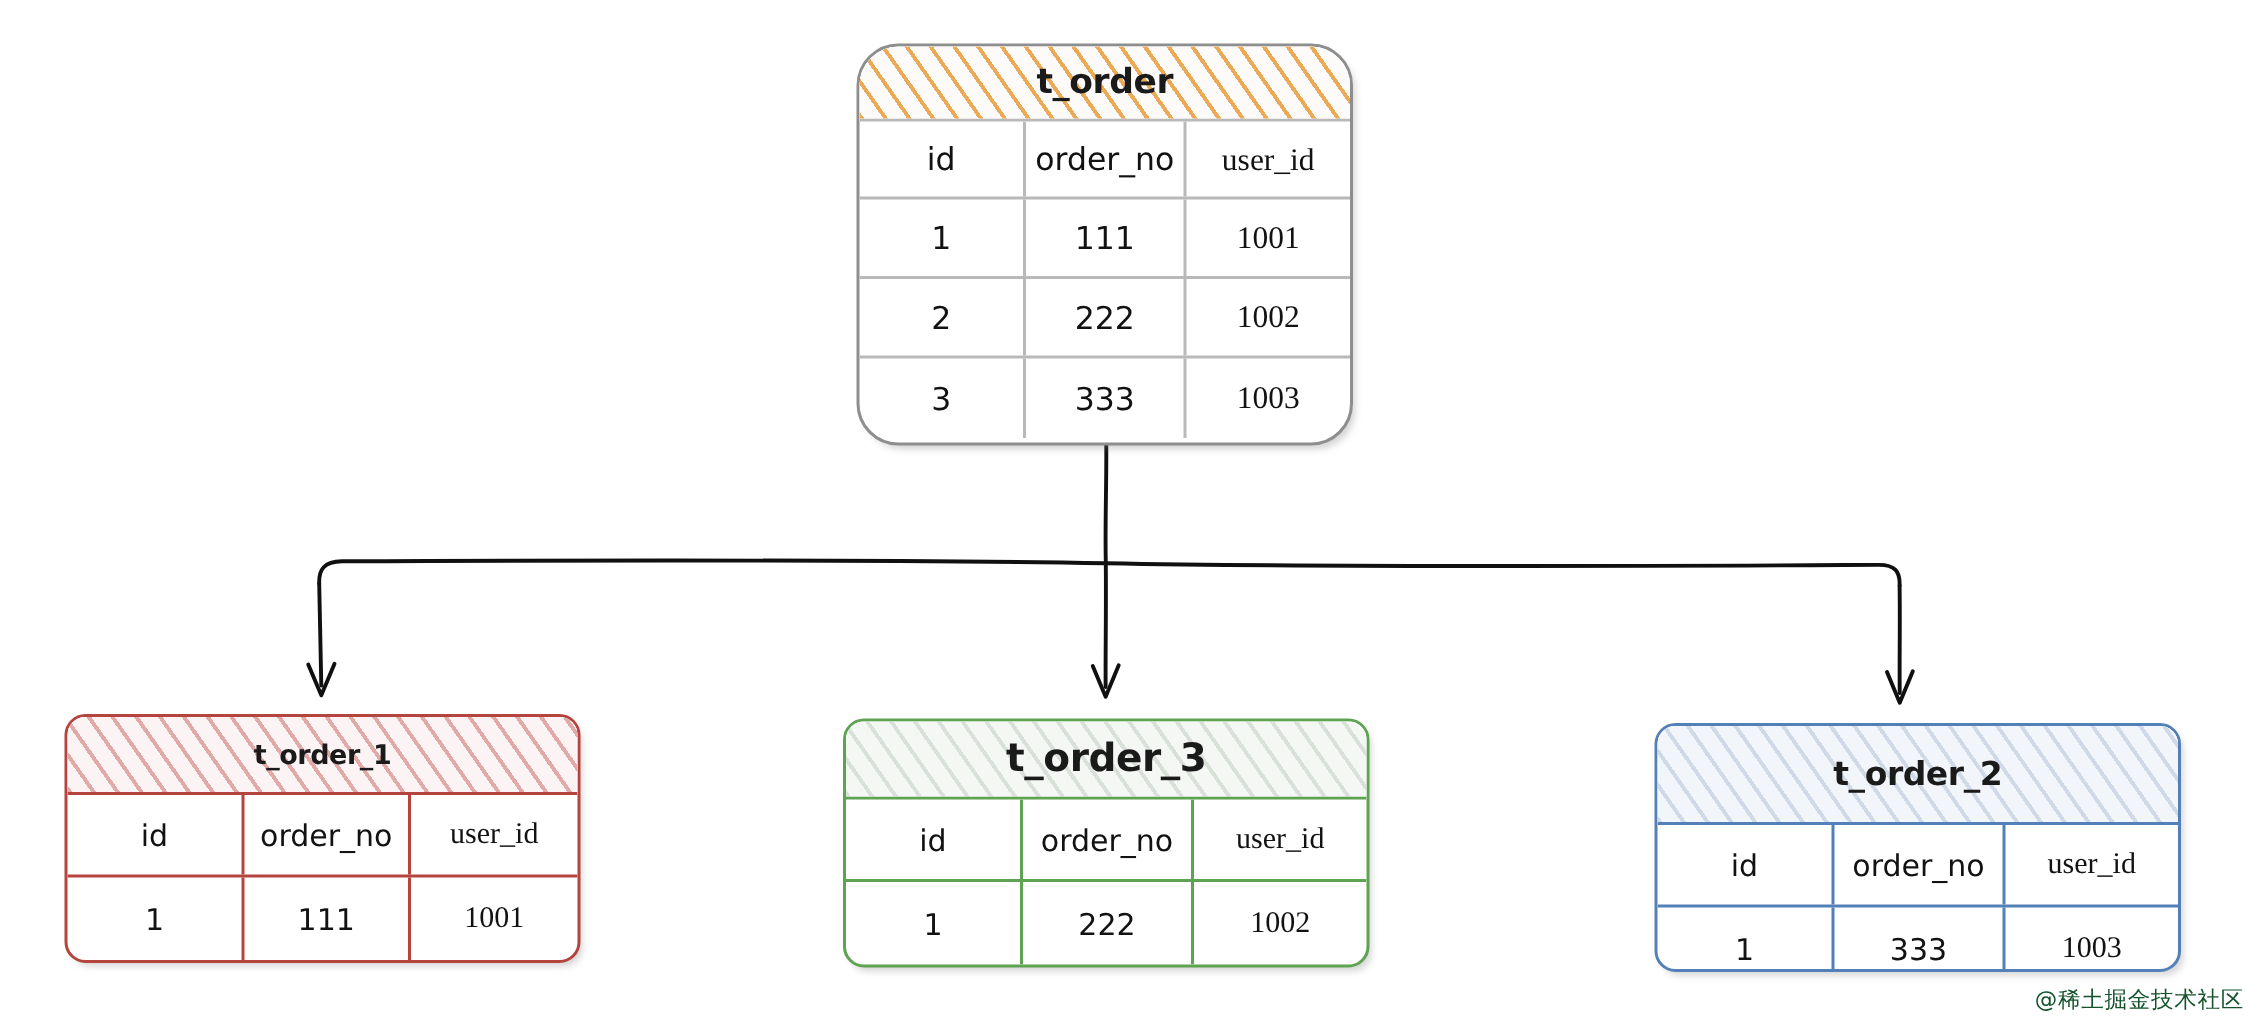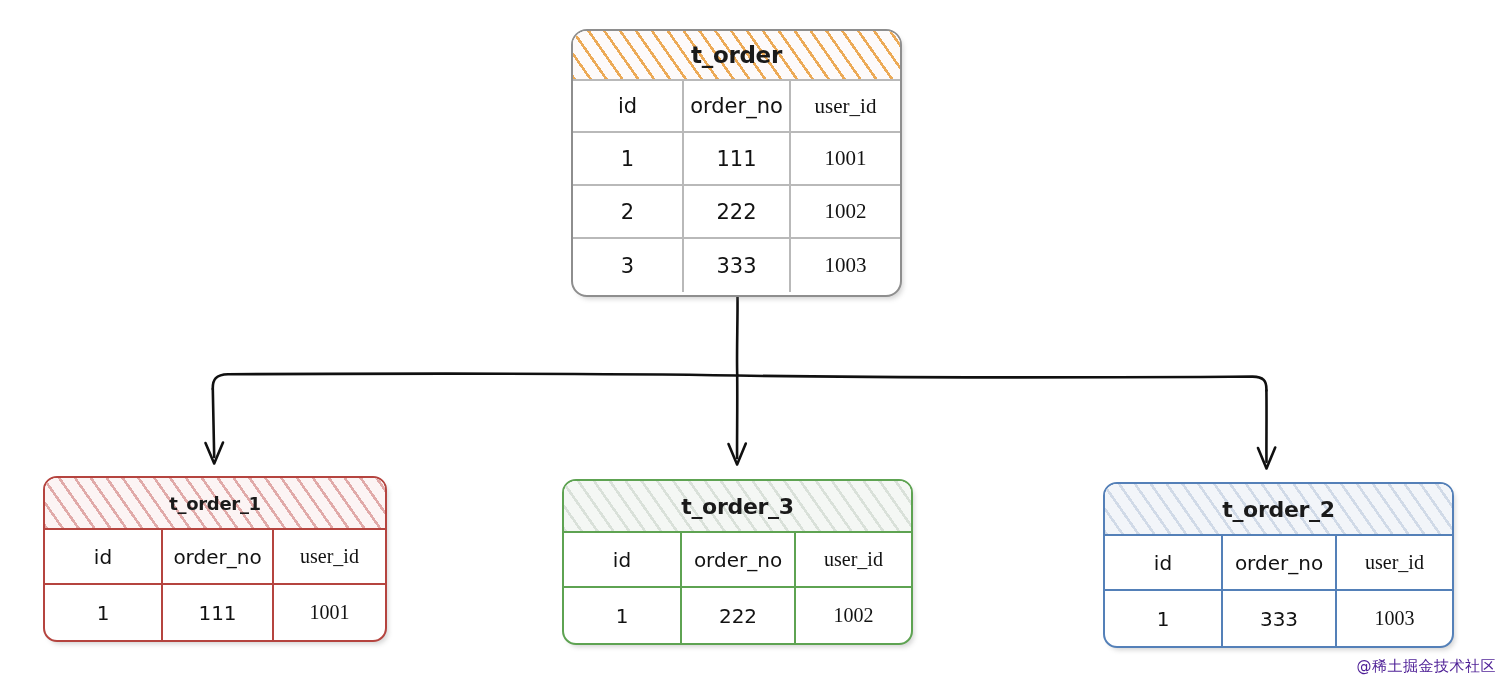--- a/index.html
+++ b/index.html
@@ -92,21 +92,21 @@
     font-family: Liberation Serif, serif;
   }
 
   
   #root-table {
     left: 571px;
     top: 29px;
     width: 331px;
     height: 268px;
     border-color: #8e8e8e;
-    border-radius: 16px;
+    border-radius: 28px;
   }
   #root-table .tbl-title {
     height: 50px;
     border-bottom-color: #b9b9b9;
     font-size: 23px;
   }
   #root-table .tbl-row { border-bottom-color: #b9b9b9; height: 53px; }
   #root-table .tbl-row.hdr { height: 52px; }
   #root-table .tbl-cell { border-right-color: #b9b9b9; font-size: 21px; }
   #root-table .c0 { width: 111px; }
@@ -129,36 +129,36 @@
   #shard-1 .c2 { width: 111px; }
 
   
   #shard-3 {
     left: 562px;
     top: 479px;
     width: 351px;
     height: 166px;
     border-color: #5ea352;
   }
-  #shard-3 .tbl-title { height: 52px; border-bottom-color: #5ea352; font-size: 22px; }
+  #shard-3 .tbl-title { height: 52px; border-bottom-color: #5ea352; font-size: 26px; }
   #shard-3 .tbl-row { border-bottom-color: #5ea352; height: 55px; }
   #shard-3 .tbl-cell { border-right-color: #5ea352; font-size: 20px; }
   #shard-3 .c0 { width: 118px; }
   #shard-3 .c1 { width: 114px; }
   #shard-3 .c2 { width: 115px; }
 
   
   #shard-2 {
     left: 1103px;
     top: 482px;
     width: 351px;
     height: 166px;
     border-color: #5480b8;
   }
-  #shard-2 .tbl-title { height: 52px; border-bottom-color: #5480b8; font-size: 22px; }
+  #shard-2 .tbl-title { height: 66px; border-bottom-color: #5480b8; font-size: 22px; }
   #shard-2 .tbl-row { border-bottom-color: #5480b8; height: 55px; }
   #shard-2 .tbl-cell { border-right-color: #5480b8; font-size: 20px; }
   #shard-2 .c0 { width: 118px; }
   #shard-2 .c1 { width: 114px; }
   #shard-2 .c2 { width: 115px; }
 
   
   .hatch {
     position: absolute;
     inset: 0;
@@ -205,21 +205,21 @@
     );
   }
 
   
   #watermark {
     position: absolute;
     right: 16px;
     bottom: 8px;
     font-family: "DejaVu Sans", sans-serif;
     font-size: 15px;
-    color: #4c1d95;
+    color: #14532d;
     letter-spacing: 0.5px;
     user-select: none;
   }
 </style>
 </head>
 <body>
 
 <div id="canvas">
 
   <svg id="connectors" viewBox="0 0 1512 684">

